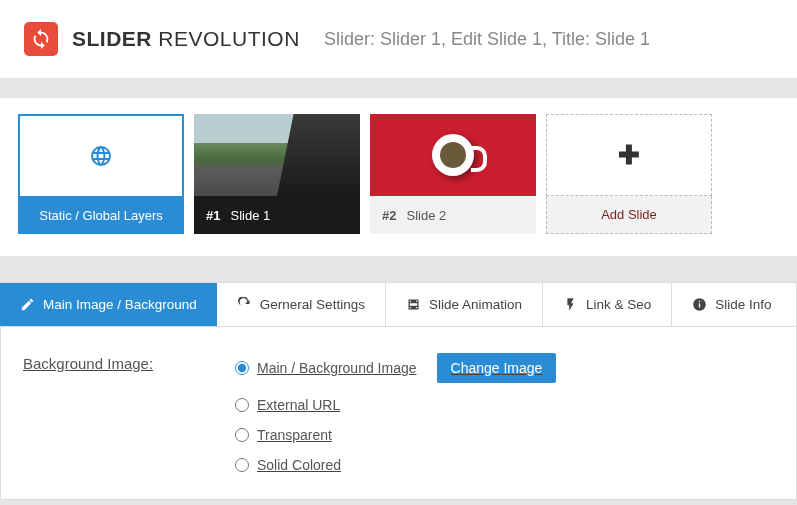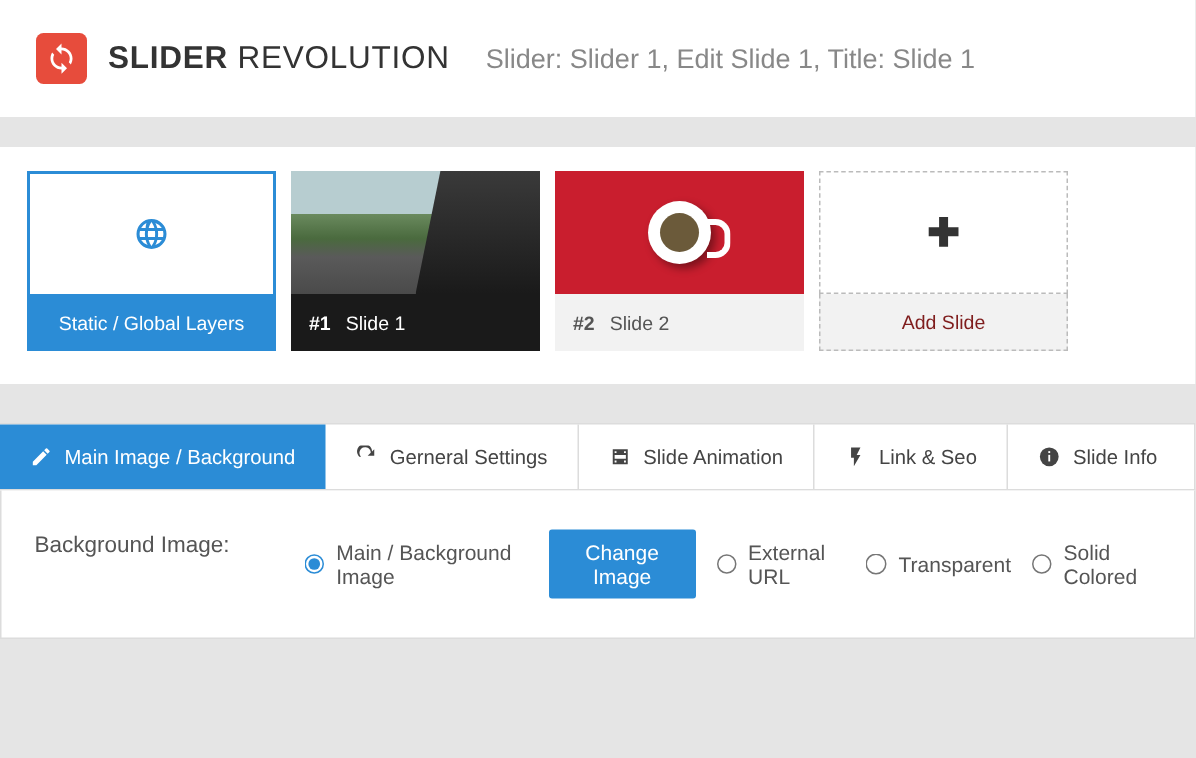--- a/index.html
+++ b/index.html
@@ -105,24 +105,25 @@
   }
   .tab:last-child { border-right: none; }
   .tab.active { background: #2b8cd6; color: #fff; border-right: none;}
   .tab-icon { width: 15px; height: 15px; display: inline-flex; align-items: center; justify-content: center; }
   
   .form-panel {
     background: #fff;
     padding: 26px 22px;
     border: 1px solid #dcdcdc;
     border-top: none;
+    text-decoration: underline;
   }
   .form-row { display: flex; align-items: flex-start; }
   .form-label { width: 212px; font-size: 15px; color: #555; padding-top: 2px; }
-  .radio-group { display: flex; flex-direction: row; gap: 14px; }
+  .radio-group { display: flex; flex-direction: column; gap: 14px; }
   .radio-line { display: flex; align-items: center; gap: 8px; font-size: 14px; color: #555; }
   .radio-line input[type=radio] { width: 14px; height: 14px; accent-color: #2b8cd6; margin: 0; }
   .btn { background: #2b8cd6; color: #fff; padding: 7px 14px; font-size: 14px; border: none; border-radius: 2px; margin-left: 12px; cursor: pointer; }
 </style>
 </head>
 <body>
 
 <div class="header">
   <div class="logo-box">
     <svg viewBox="0 0 24 24">

